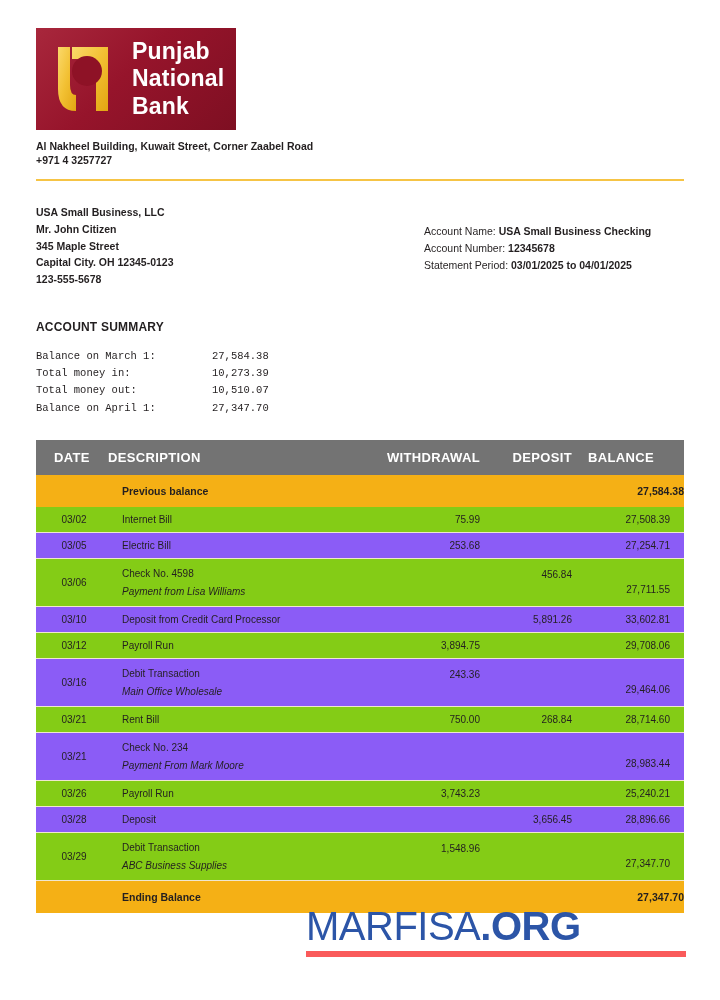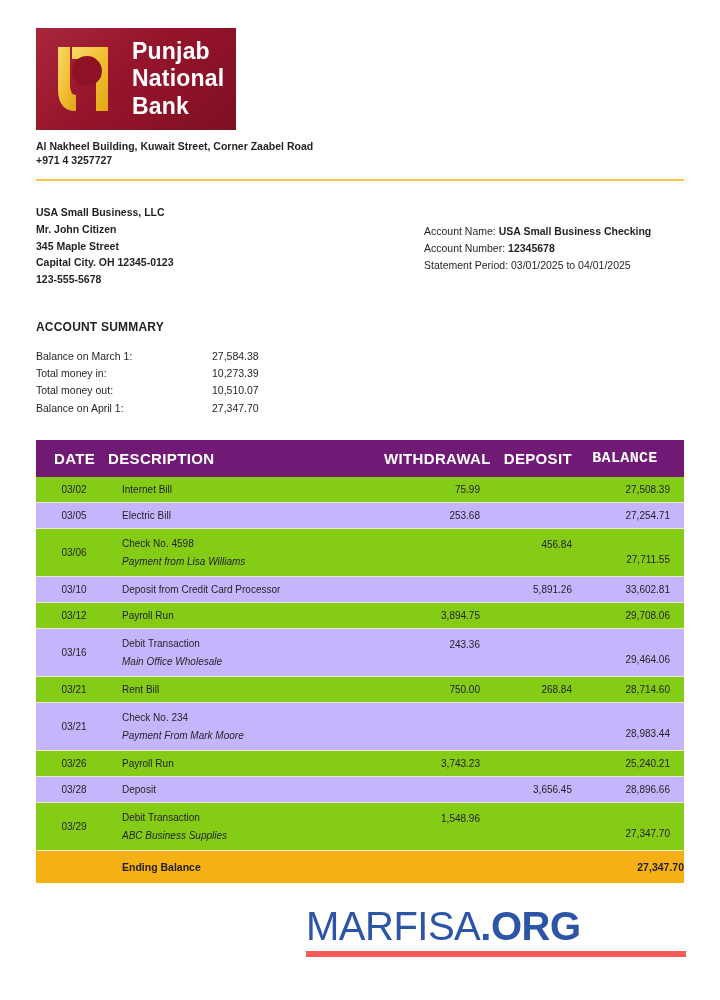--- a/index.html
+++ b/index.html
@@ -82,72 +82,73 @@
     line-height: 1.58;
   }
   .party-right {
     margin-top: 19px;
     font-size: 10.5px;
     line-height: 1.62;
     width: 260px;
   }
   .party-right .lbl { font-weight: normal; }
   .party-right .val { font-weight: bold; }
-  .party-right .val-plain { font-weight: normal; }
+  .party-right .val-plain { font-weight: bold; }
 
   
   .summary-title {
     margin-top: 33px;
     font-size: 12px;
     font-weight: bold;
     letter-spacing: .2px;
   }
   .summary-table {
     margin-top: 13px;
     border-collapse: collapse;
     font-size: 10.5px;
+    font-family: Liberation Mono, monospace;
   }
   .summary-table td { padding: 2.6px 0; }
   .summary-table td.k { width: 176px; }
   .summary-table td.v { width: 120px; }
 
   
   .txn {
     margin-top: 24px;
     width: 648px;
     border-collapse: collapse;
     table-layout: fixed;
     font-size: 10px;
   }
   .txn col.c-date  { width: 72px; }
   .txn col.c-desc  { width: 276px; }
   .txn col.c-wd    { width: 112px; }
   .txn col.c-dep   { width: 92px; }
   .txn col.c-bal   { width: 96px; }
 
   .txn thead th {
-    background: #701a75;
+    background: #737373;
     color: #ffffff;
-    font-size: 15px;
+    font-size: 13px;
     font-weight: bold;
     letter-spacing: .35px;
     padding: 10px 0;
     text-align: left;
   }
   .txn thead th.th-date { padding-left: 18px; }
   .txn thead th.th-num  { text-align: right; padding-right: 16px; }
-  .txn thead th.th-bal  { text-align: center; padding-right: 22px; font-family: Liberation Mono, monospace; }
+  .txn thead th.th-bal  { text-align: left; padding-right: 22px; }
 
   .txn tbody td {
     padding: 7px 0;
     vertical-align: middle;
     border-bottom: 1px solid #f0e6cf;
   }
   .txn tbody tr.row-white td { background: #84cc16; }
-  .txn tbody tr.row-cream td { background: #c4b5fd; }
+  .txn tbody tr.row-cream td { background: #8b5cf6; }
 
   .txn td.c-date-cell {
     text-align: center;
     padding-left: 4px;
     white-space: nowrap;
   }
   .txn td.c-desc-cell { padding-left: 14px; }
   .txn td.c-num {
     text-align: right;
     padding-right: 16px;
@@ -295,20 +296,27 @@
     <thead>
       <tr>
         <th class="th-date">DATE</th>
         <th>DESCRIPTION</th>
         <th class="th-num">WITHDRAWAL</th>
         <th class="th-num">DEPOSIT</th>
         <th class="th-bal">BALANCE</th>
       </tr>
     </thead>
     <tbody>
+      <tr class="band">
+        <td></td>
+        <td class="c-desc-cell">Previous balance</td>
+        <td></td>
+        <td></td>
+        <td class="c-bal-cell">27,584.38</td>
+      </tr>
       <tr class="row-white">
         <td class="c-date-cell">03/02</td>
         <td class="c-desc-cell">
           <span class="desc-main">Internet Bill</span>
         </td>
         <td class="c-num">75.99</td>
         <td class="c-num"></td>
         <td class="c-bal-cell">27,508.39</td>
       </tr>
       <tr class="row-cream">

